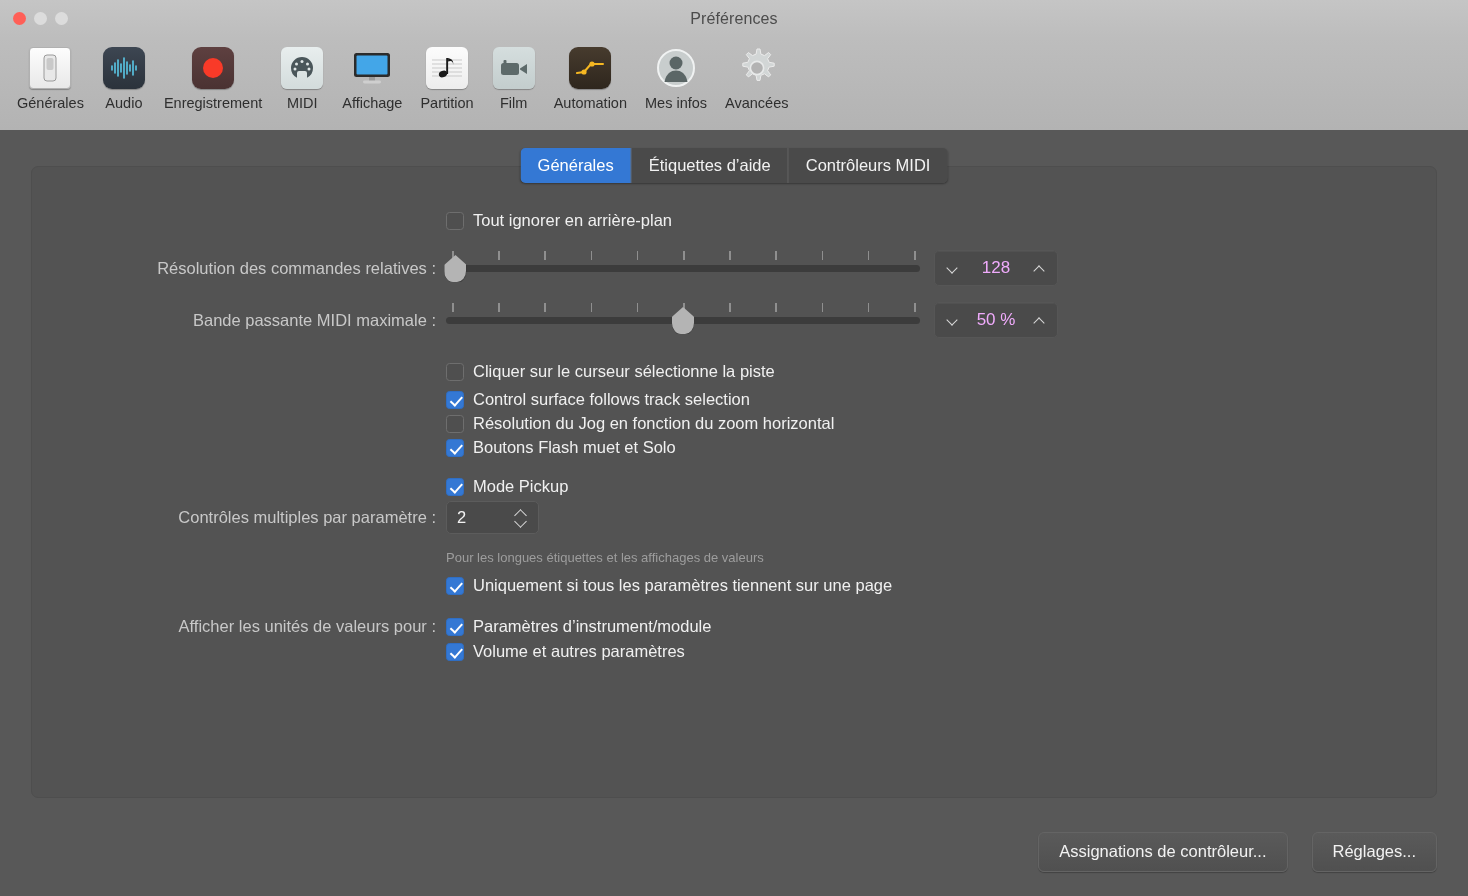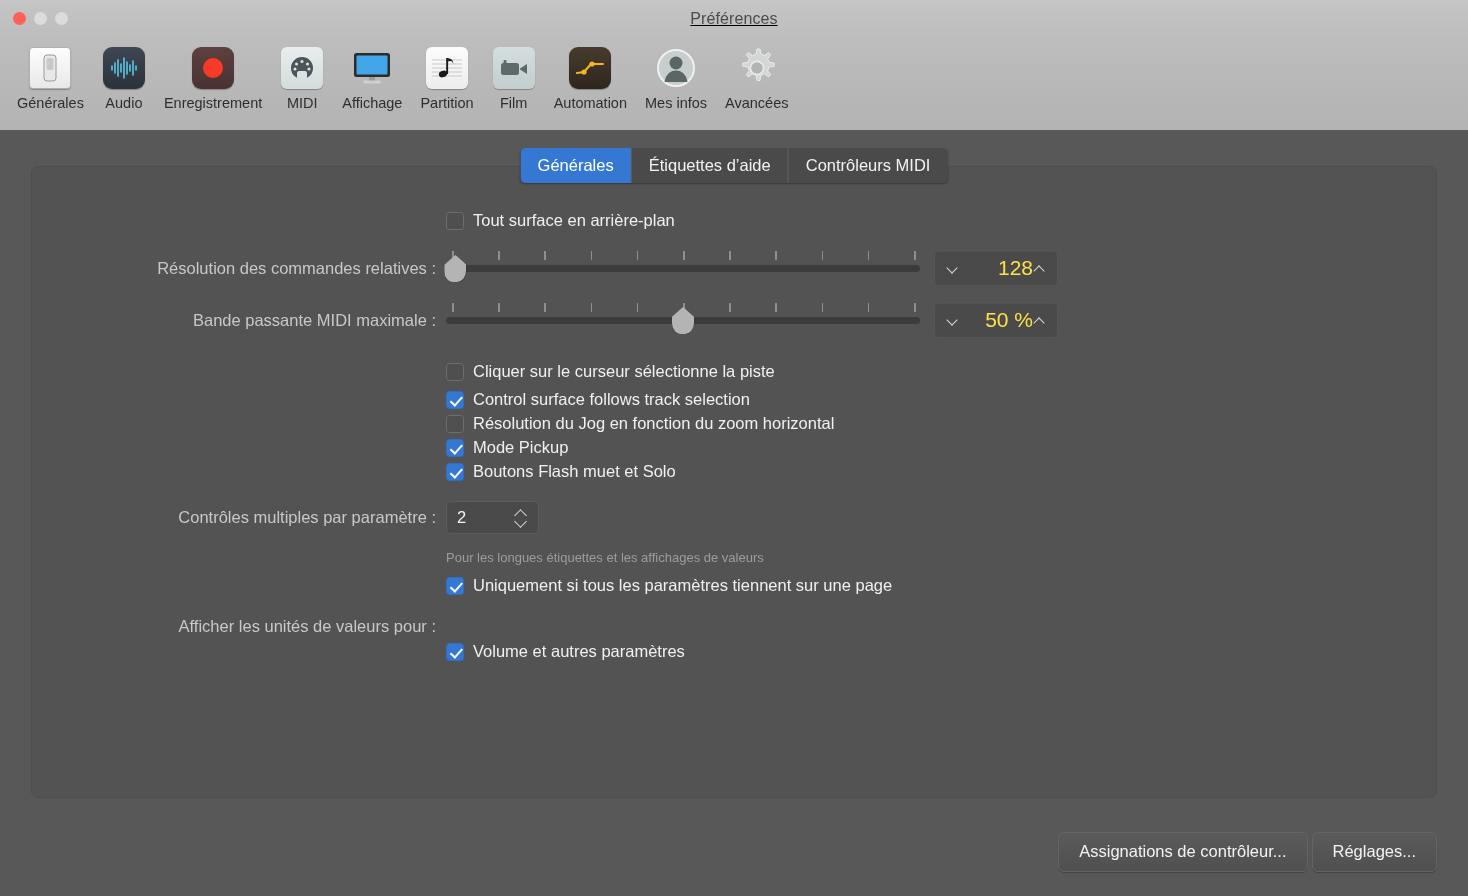--- a/index.html
+++ b/index.html
@@ -28,21 +28,20 @@
 
   
   .titlebar {
     position: relative;
     height: 38px;
     flex: 0 0 38px;
     background: linear-gradient(to bottom, #c5c5c5 0%, #bdbdbd 100%);
     display: flex;
     align-items: center;
     border-bottom: none;
-    text-decoration: underline;
   }
   .traffic-lights {
     position: absolute;
     left: 13px;
     top: 12px;
     display: flex;
     gap: 8px;
   }
   .light {
     width: 13px;
@@ -280,24 +279,24 @@
     border-radius: 5px;
     border: 1px solid #565656;
     display: flex;
     align-items: center;
     justify-content: space-between;
     padding: 0 11px;
     box-shadow: inset 0 1px 0 rgba(255,255,255,0.04);
     cursor: default;
   }
   .valfield .val {
-    font-size: 21px;
-    color: #fde047;
+    font-size: 17px;
+    color: #f0abfc;
     flex: 1;
-    text-align: right;
+    text-align: center;
   }
   .chev {
     width: 13px; height: 13px;
     flex: 0 0 13px;
     position: relative;
     cursor: default;
   }
   .chev::after {
     content: "";
     position: absolute;
@@ -347,21 +346,21 @@
     color: #9d9d9d;
     white-space: nowrap;
   }
 
   
   .bottom-bar {
     position: absolute;
     right: 31px;
     bottom: 24px;
     display: flex;
-    gap: 4px;
+    gap: 24px;
   }
   .btn {
     background: linear-gradient(to bottom,#5a5a5a,#505050);
     border: 1px solid #646464;
     border-radius: 6px;
     color: #f2f2f2;
     font-size: 16.5px;
     padding: 9px 20px 10px 20px;
     white-space: nowrap;
     cursor: default;
@@ -546,21 +545,21 @@
     </div>
 
     <div class="panel">
       <div class="rows">
 
         <div class="row" style="margin-bottom:20px;">
           <div class="row-label blank">&nbsp;</div>
           <div class="row-field">
             <div class="cb-wrap">
               <span class="cb off"></span>
-              <span class="cb-label">Tout surface en arrière-plan</span>
+              <span class="cb-label">Tout ignorer en arrière-plan</span>
             </div>
           </div>
         </div>
 
         <div class="row" style="margin-bottom:16px;">
           <div class="row-label">Résolution des commandes relatives :</div>
           <div class="row-field">
             <div class="slider">
               <div class="ticks">
                   <i style="left: 0%;"></i>
@@ -637,36 +636,36 @@
         <div class="row" style="margin-bottom:5px;">
           <div class="row-label blank">&nbsp;</div>
           <div class="row-field">
             <div class="cb-wrap">
               <span class="cb off"></span>
               <span class="cb-label">Résolution du Jog en fonction du zoom horizontal</span>
             </div>
           </div>
         </div>
 
+        <div class="row" style="margin-bottom:20px;">
+          <div class="row-label blank">&nbsp;</div>
+          <div class="row-field">
+            <div class="cb-wrap">
+              <span class="cb on"></span>
+              <span class="cb-label">Boutons Flash muet et Solo</span>
+            </div>
+          </div>
+        </div>
+
         <div class="row" style="margin-bottom:5px;">
           <div class="row-label blank">&nbsp;</div>
           <div class="row-field">
             <div class="cb-wrap">
               <span class="cb on"></span>
               <span class="cb-label">Mode Pickup</span>
-            </div>
-          </div>
-        </div>
-
-        <div class="row" style="margin-bottom:20px;">
-          <div class="row-label blank">&nbsp;</div>
-          <div class="row-field">
-            <div class="cb-wrap">
-              <span class="cb on"></span>
-              <span class="cb-label">Boutons Flash muet et Solo</span>
             </div>
           </div>
         </div>
 
         <div class="row" style="margin-bottom:14px;">
           <div class="row-label">Contrôles multiples par paramètre :</div>
           <div class="row-field">
             <div class="numstep">
               <span class="n">2</span>
               <span class="updown"></span>
@@ -686,20 +685,26 @@
           <div class="row-field">
             <div class="cb-wrap">
               <span class="cb on"></span>
               <span class="cb-label">Uniquement si tous les paramètres tiennent sur une page</span>
             </div>
           </div>
         </div>
 
         <div class="row" style="margin-bottom:6px;">
           <div class="row-label">Afficher les unités de valeurs pour :</div>
+          <div class="row-field">
+            <div class="cb-wrap">
+              <span class="cb on"></span>
+              <span class="cb-label">Paramètres d’instrument/module</span>
+            </div>
+          </div>
         </div>
 
         <div class="row">
           <div class="row-label blank">&nbsp;</div>
           <div class="row-field">
             <div class="cb-wrap">
               <span class="cb on"></span>
               <span class="cb-label">Volume et autres paramètres</span>
             </div>
           </div>

